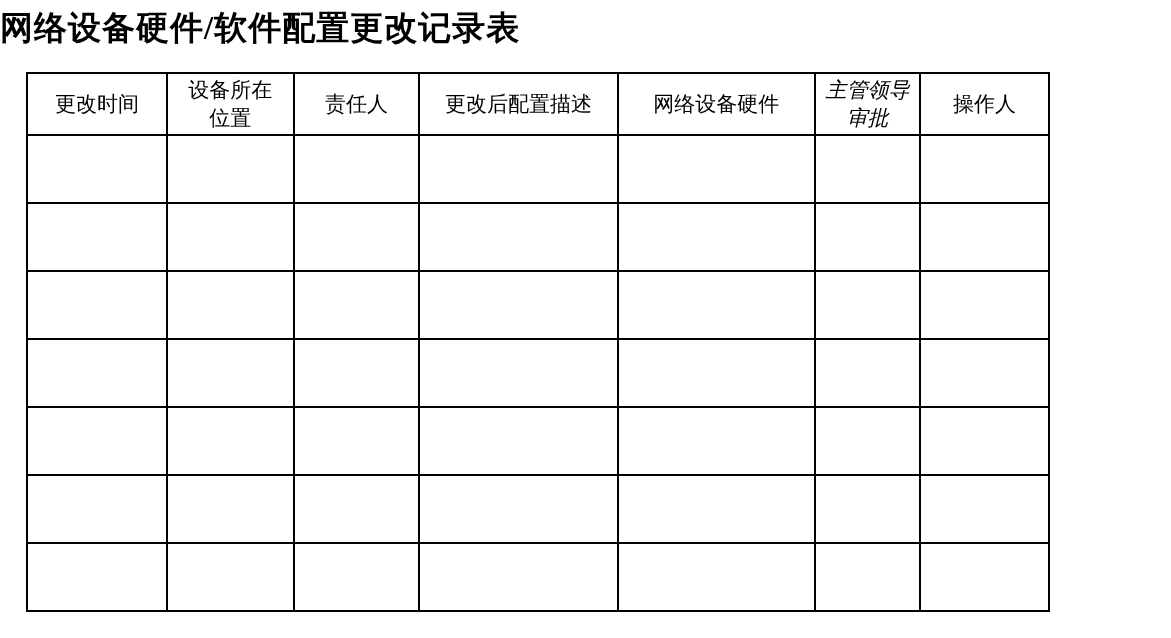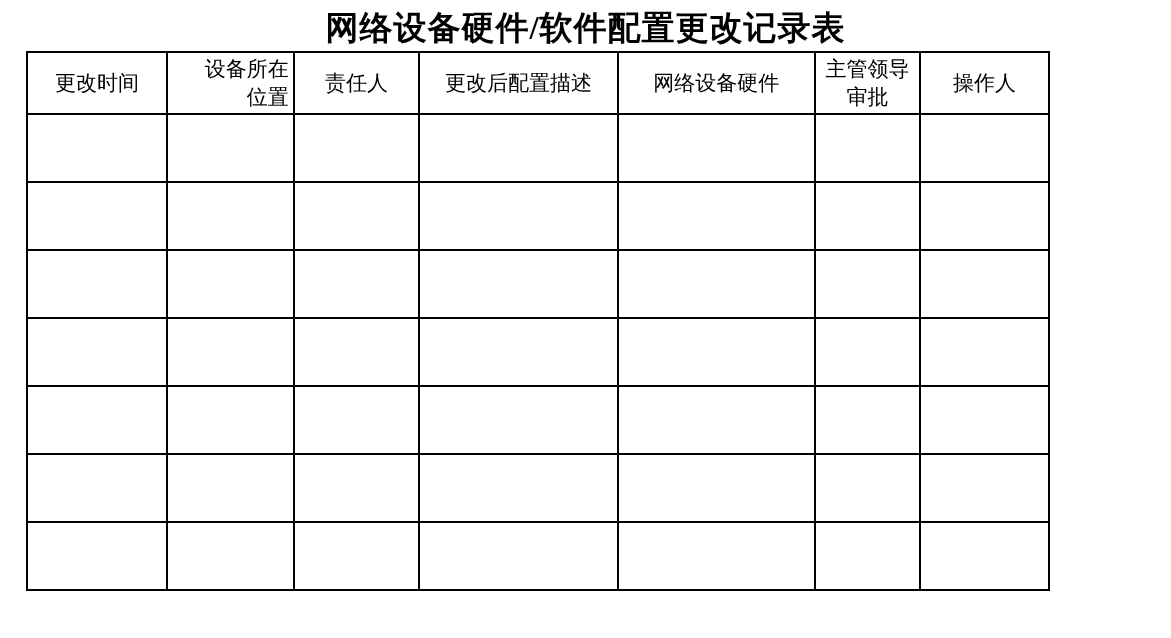--- a/index.html
+++ b/index.html
@@ -8,22 +8,22 @@
   }
   body {
     width: 1171px;
     height: 638px;
     background: #ffffff;
     color: #000000;
     font-family: "Liberation Serif", "DejaVu Serif", serif;
     overflow: hidden;
   }
   .doc-title {
-    margin: 8px 0 2px 0;
-    text-align: center;
+    margin: 8px 0 23px 0;
+    text-align: left;
     font-size: 33px;
     font-weight: bold;
     letter-spacing: 1px;
     line-height: 1.25;
   }
   table.record-table {
     border-collapse: collapse;
     table-layout: fixed;
     margin-left: 26px;
     width: 1024px;
@@ -41,25 +41,25 @@
     font-weight: normal;
     font-size: 21px;
     line-height: 1.35;
   }
   .record-table tbody td {
     height: 68px;
     font-size: 20px;
   }
   
   .record-table th:nth-child(1), .record-table td:nth-child(1) { width: 13.7%; }
-  .record-table th:nth-child(2), .record-table td:nth-child(2) { width: 12.4%; text-align: right; }
+  .record-table th:nth-child(2), .record-table td:nth-child(2) { width: 12.4%; }
   .record-table th:nth-child(3), .record-table td:nth-child(3) { width: 12.3%; }
   .record-table th:nth-child(4), .record-table td:nth-child(4) { width: 19.4%; }
   .record-table th:nth-child(5), .record-table td:nth-child(5) { width: 19.3%; }
-  .record-table th:nth-child(6), .record-table td:nth-child(6) { width: 10.3%; }
+  .record-table th:nth-child(6), .record-table td:nth-child(6) { width: 10.3%; font-style: italic; }
   .record-table th:nth-child(7), .record-table td:nth-child(7) { width: 12.6%; }
 </style>
 </head>
 <body>
 
 <h1 class="doc-title">网络设备硬件/软件配置更改记录表</h1>
 
 <table class="record-table">
   <thead>
     <tr>

